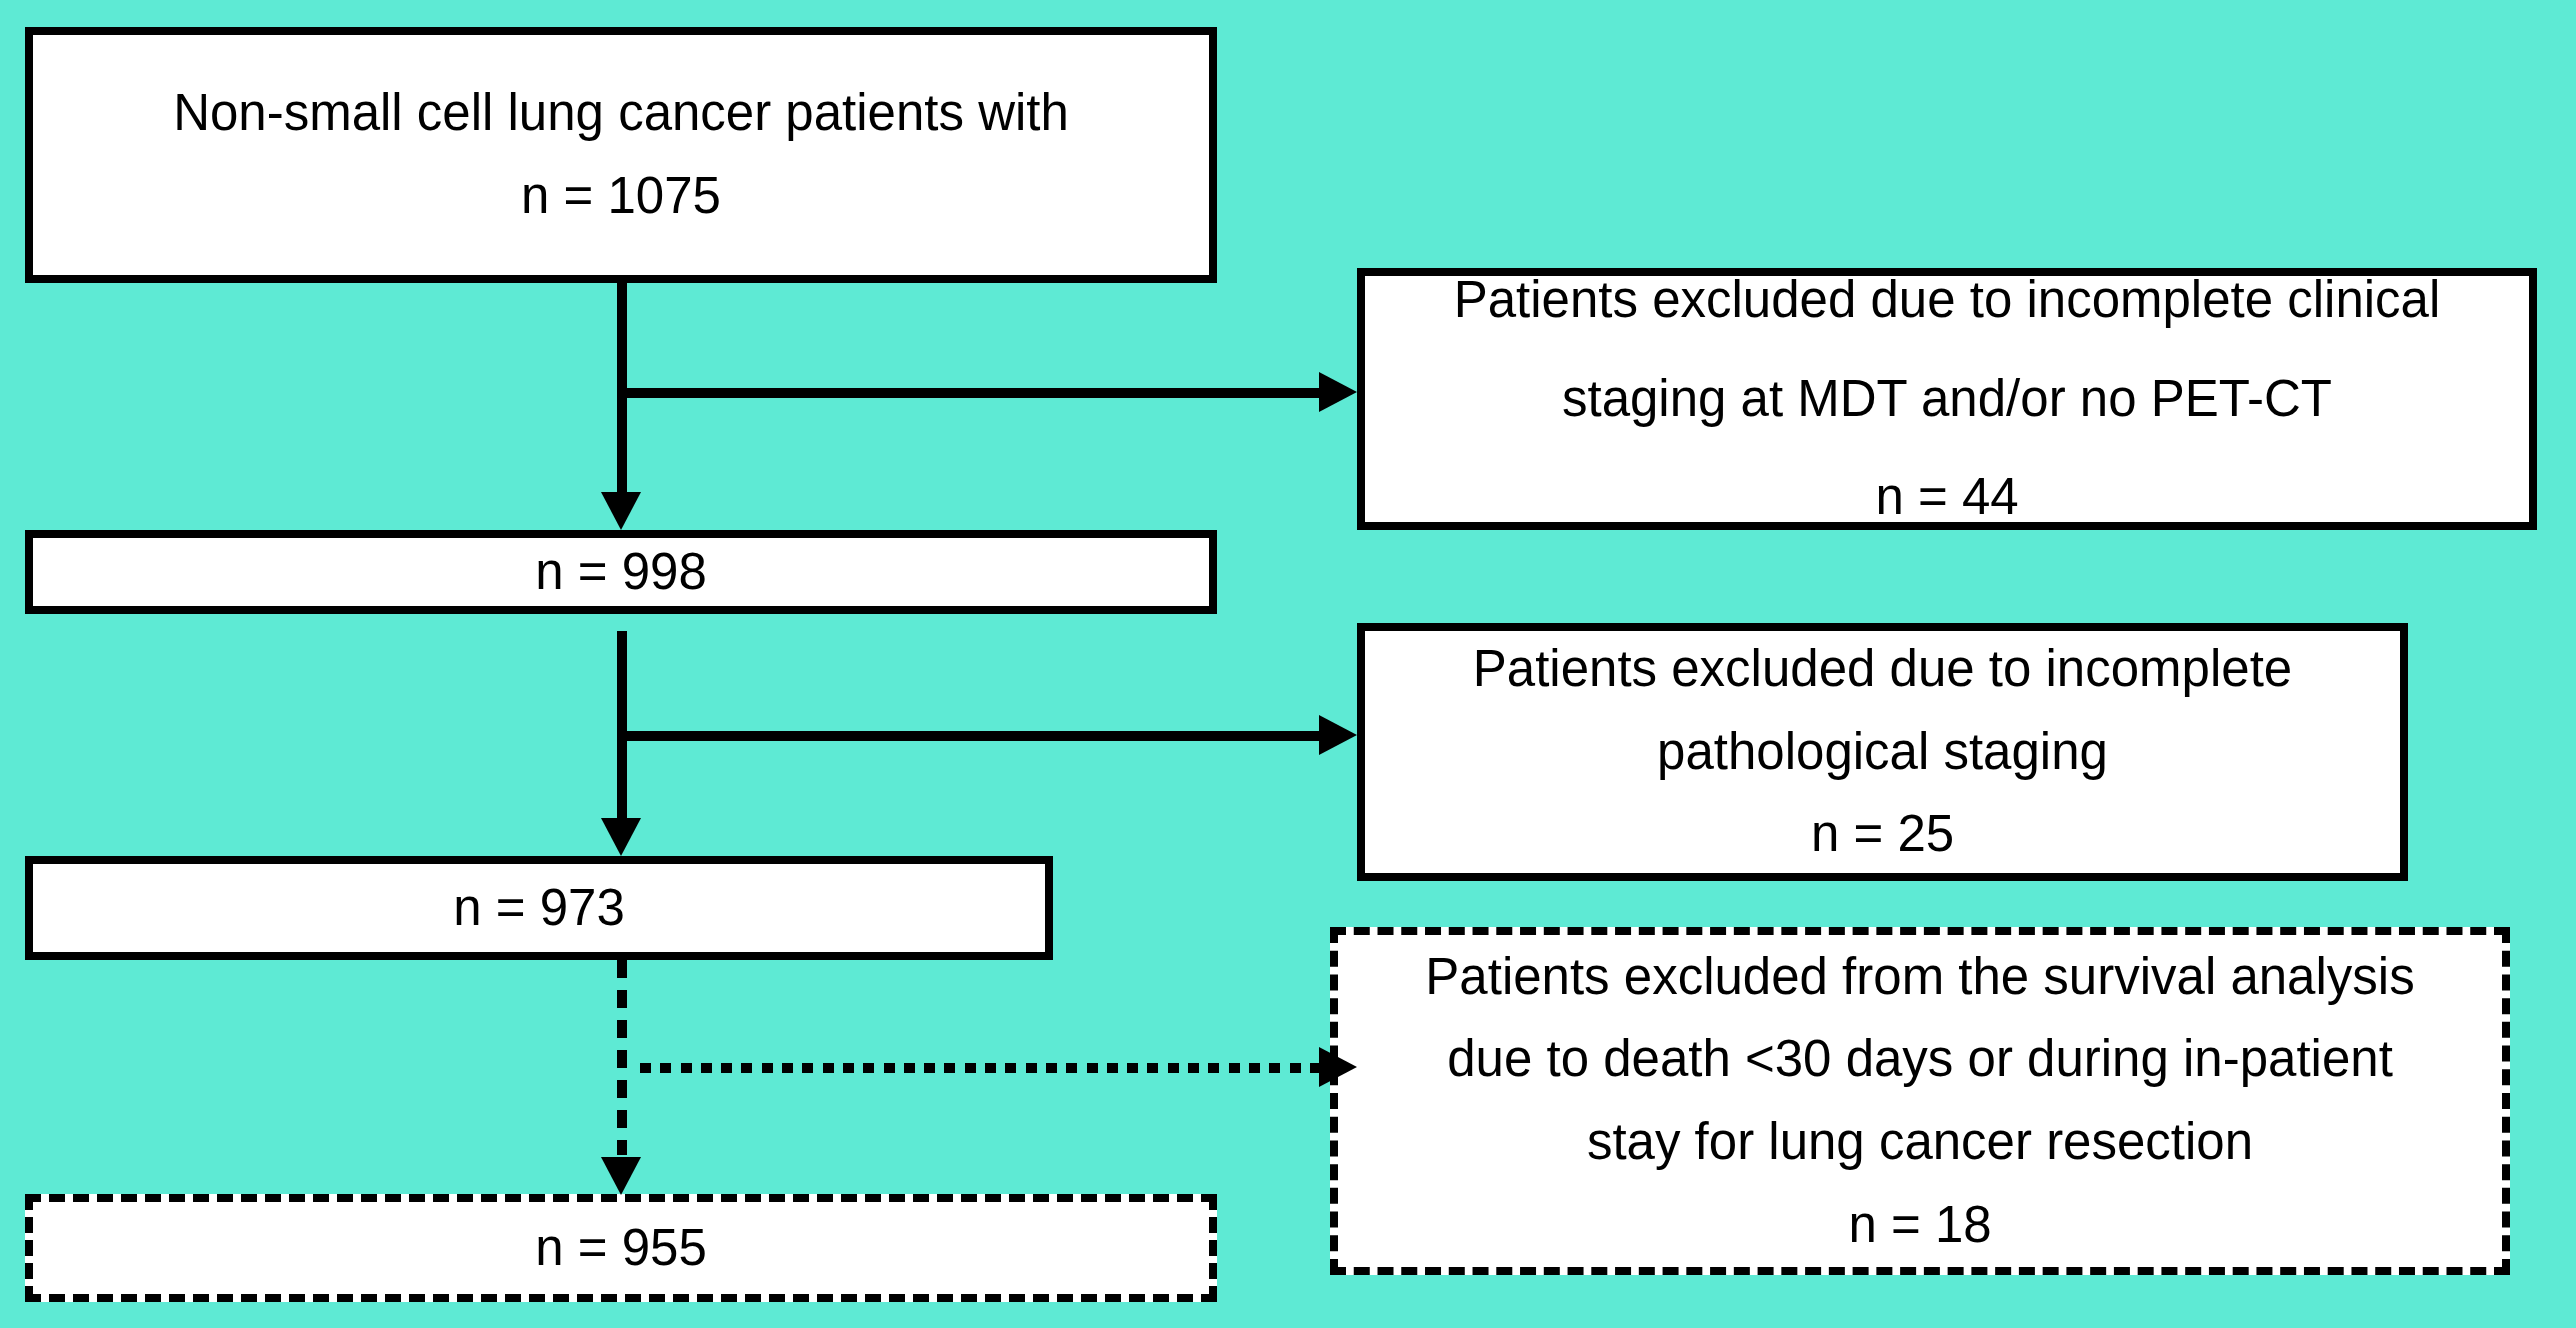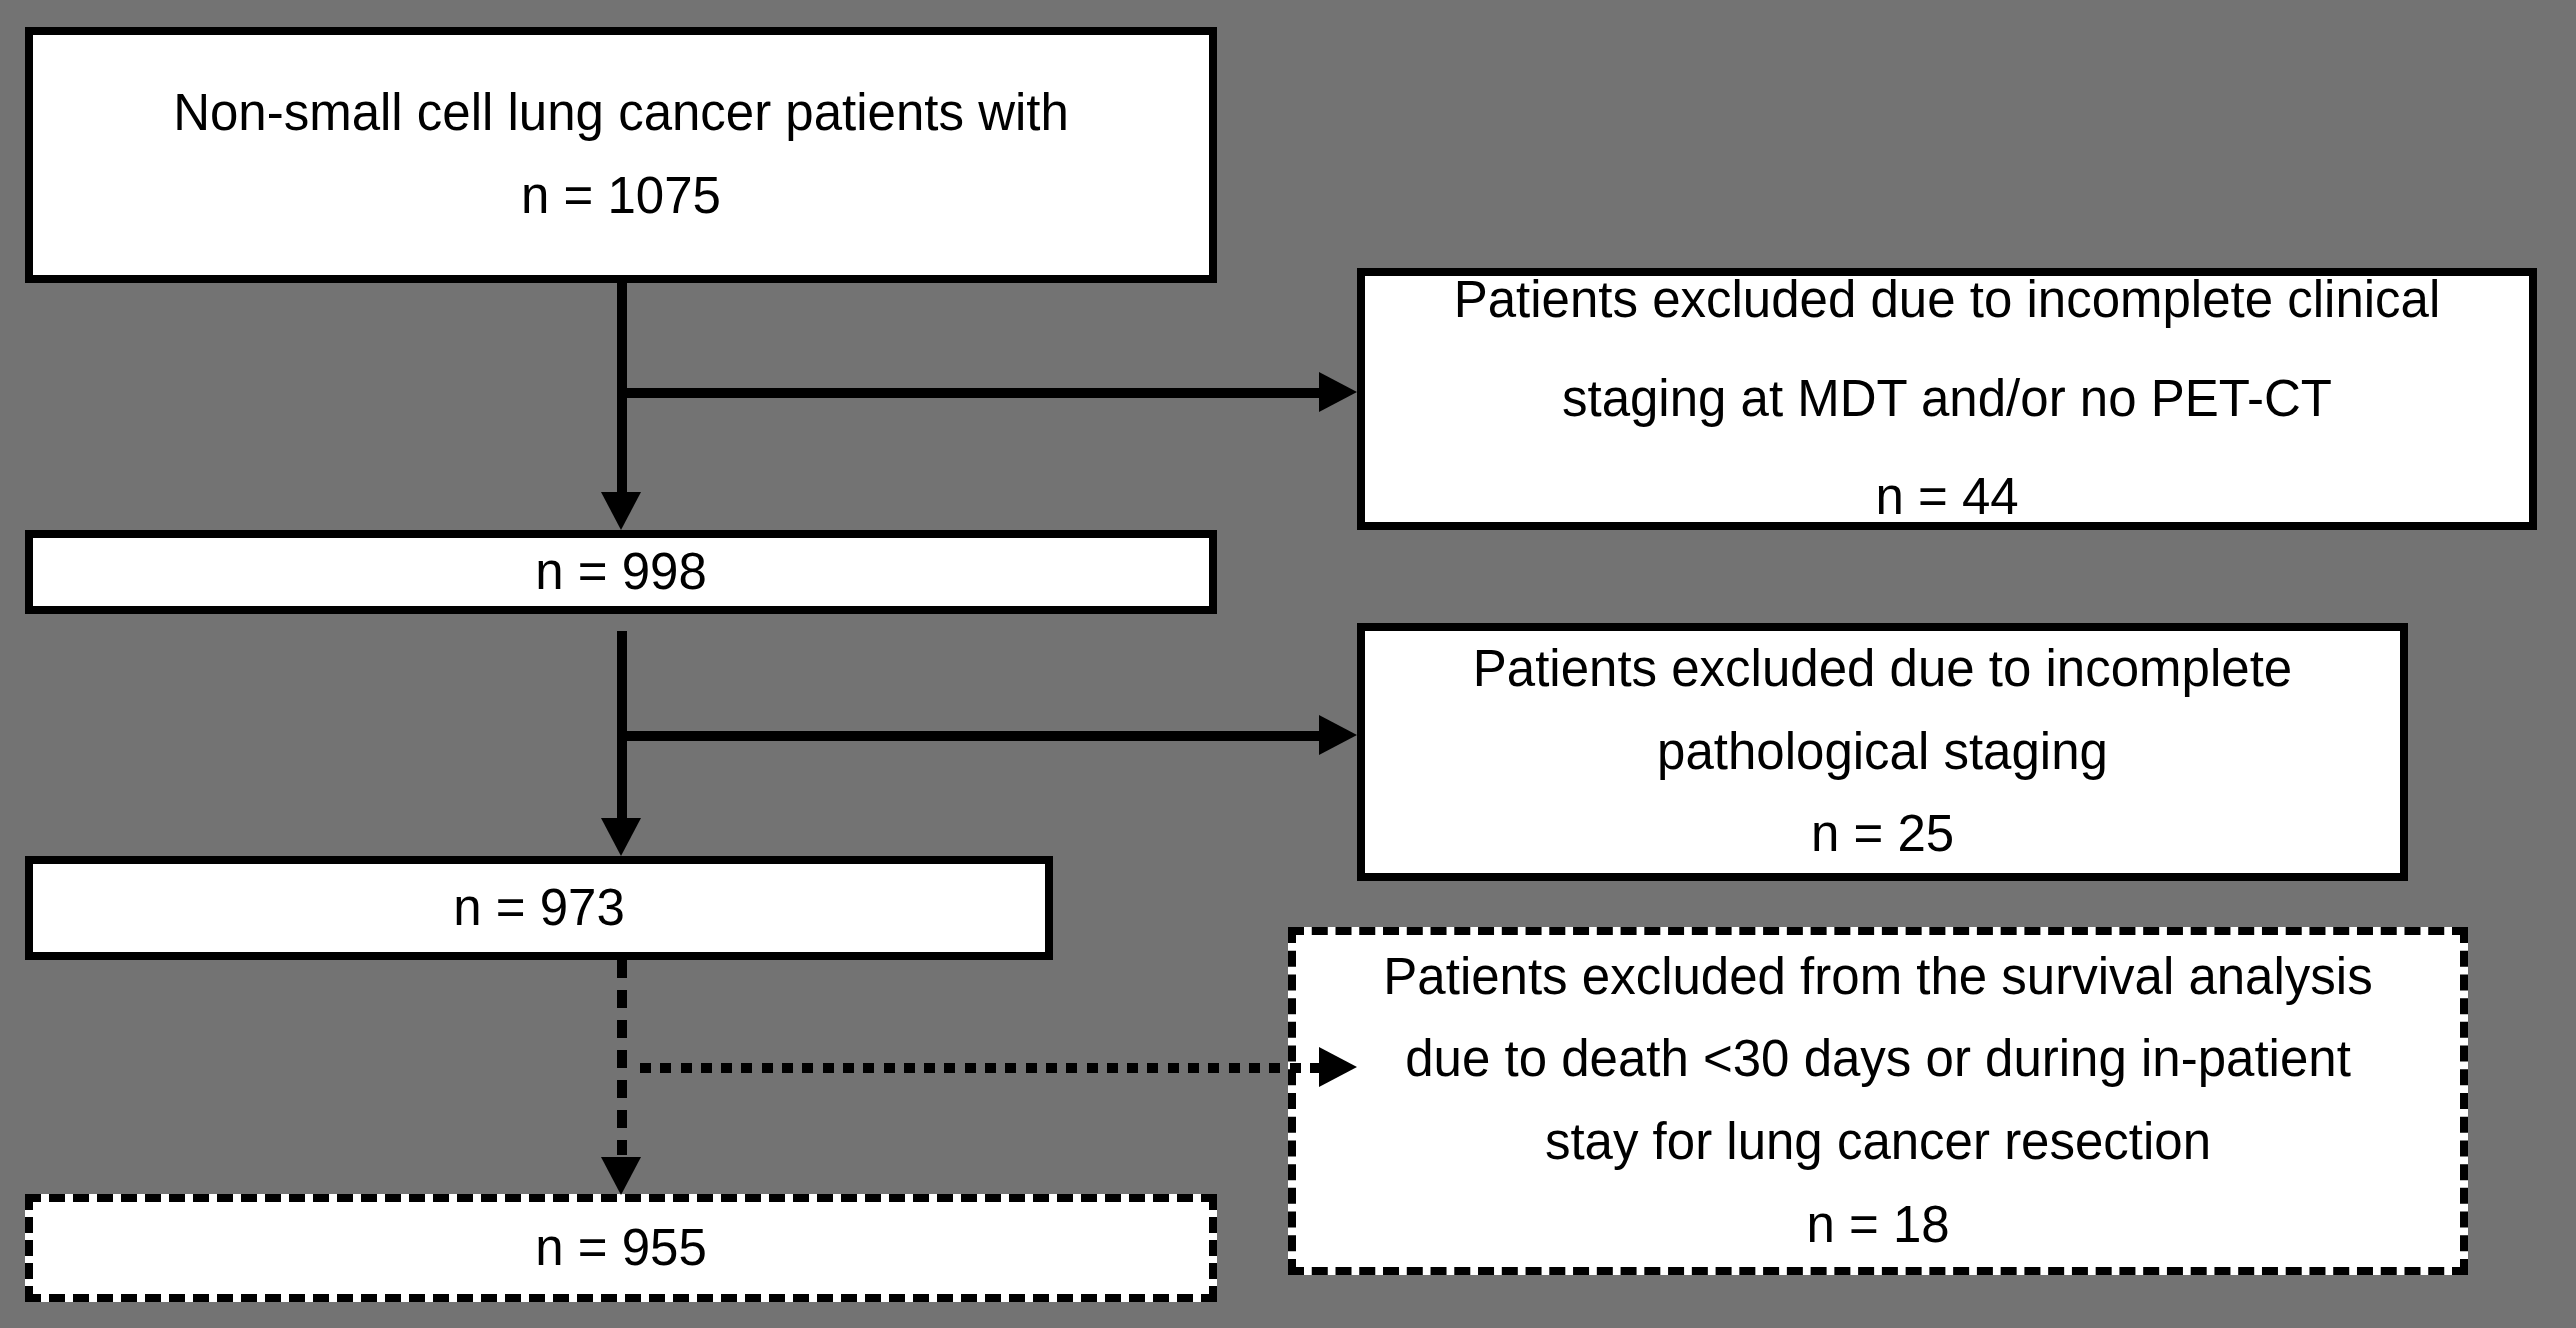--- a/index.html
+++ b/index.html
@@ -4,21 +4,21 @@
 <style>
   html, body {
     margin: 0;
     padding: 0;
     background: #ffffff;
   }
   #canvas {
     position: relative;
     width: 2576px;
     height: 1329px;
-    background: #737373;
+    background: #5eead4;
     font-family: "Liberation Sans", "DejaVu Sans", sans-serif;
     color: #000000;
   }
   .node {
     position: absolute;
     box-sizing: border-box;
     border: 8.8px solid #000000;
     background: #ffffff;
     display: flex;
     flex-direction: column;
@@ -71,21 +71,21 @@
     border-left: 38px solid #000000;
   }
 
   
   #node-initial   { left: 25px;   top: 27px;   width: 1192px; height: 256px; }
   #node-998       { left: 25px;   top: 530px;  width: 1192px; height: 84px; }
   #node-973       { left: 25px;   top: 856px; width: 1028px; height: 104px; }
   #node-955       { left: 25px;   top: 1194px; width: 1192px; height: 108px; }
   #node-excl-clin { left: 1357px; top: 268px;  width: 1180px; height: 262px; gap: 16px; }
   #node-excl-path { left: 1357px; top: 623px;  width: 1051px; height: 258px; }
-  #node-excl-surv { left: 1288px; top: 927px; width: 1180px; height: 348px; }
+  #node-excl-surv { left: 1330px; top: 927px; width: 1180px; height: 348px; }
 
   
   #v1-shaft { left: 617px; top: 283px;  height: 211px; }
   #v1-head  { left: 601px; top: 492px; }
   #h1-shaft { left: 621px; top: 388px;  width: 701px; }
   #h1-head  { left: 1319px; top: 372px; }
 
   #v2-shaft { left: 617px; top: 631px;  height: 189px; }
   #v2-head  { left: 601px; top: 818px; }
   #h2-shaft { left: 621px; top: 731px; width: 701px; }

